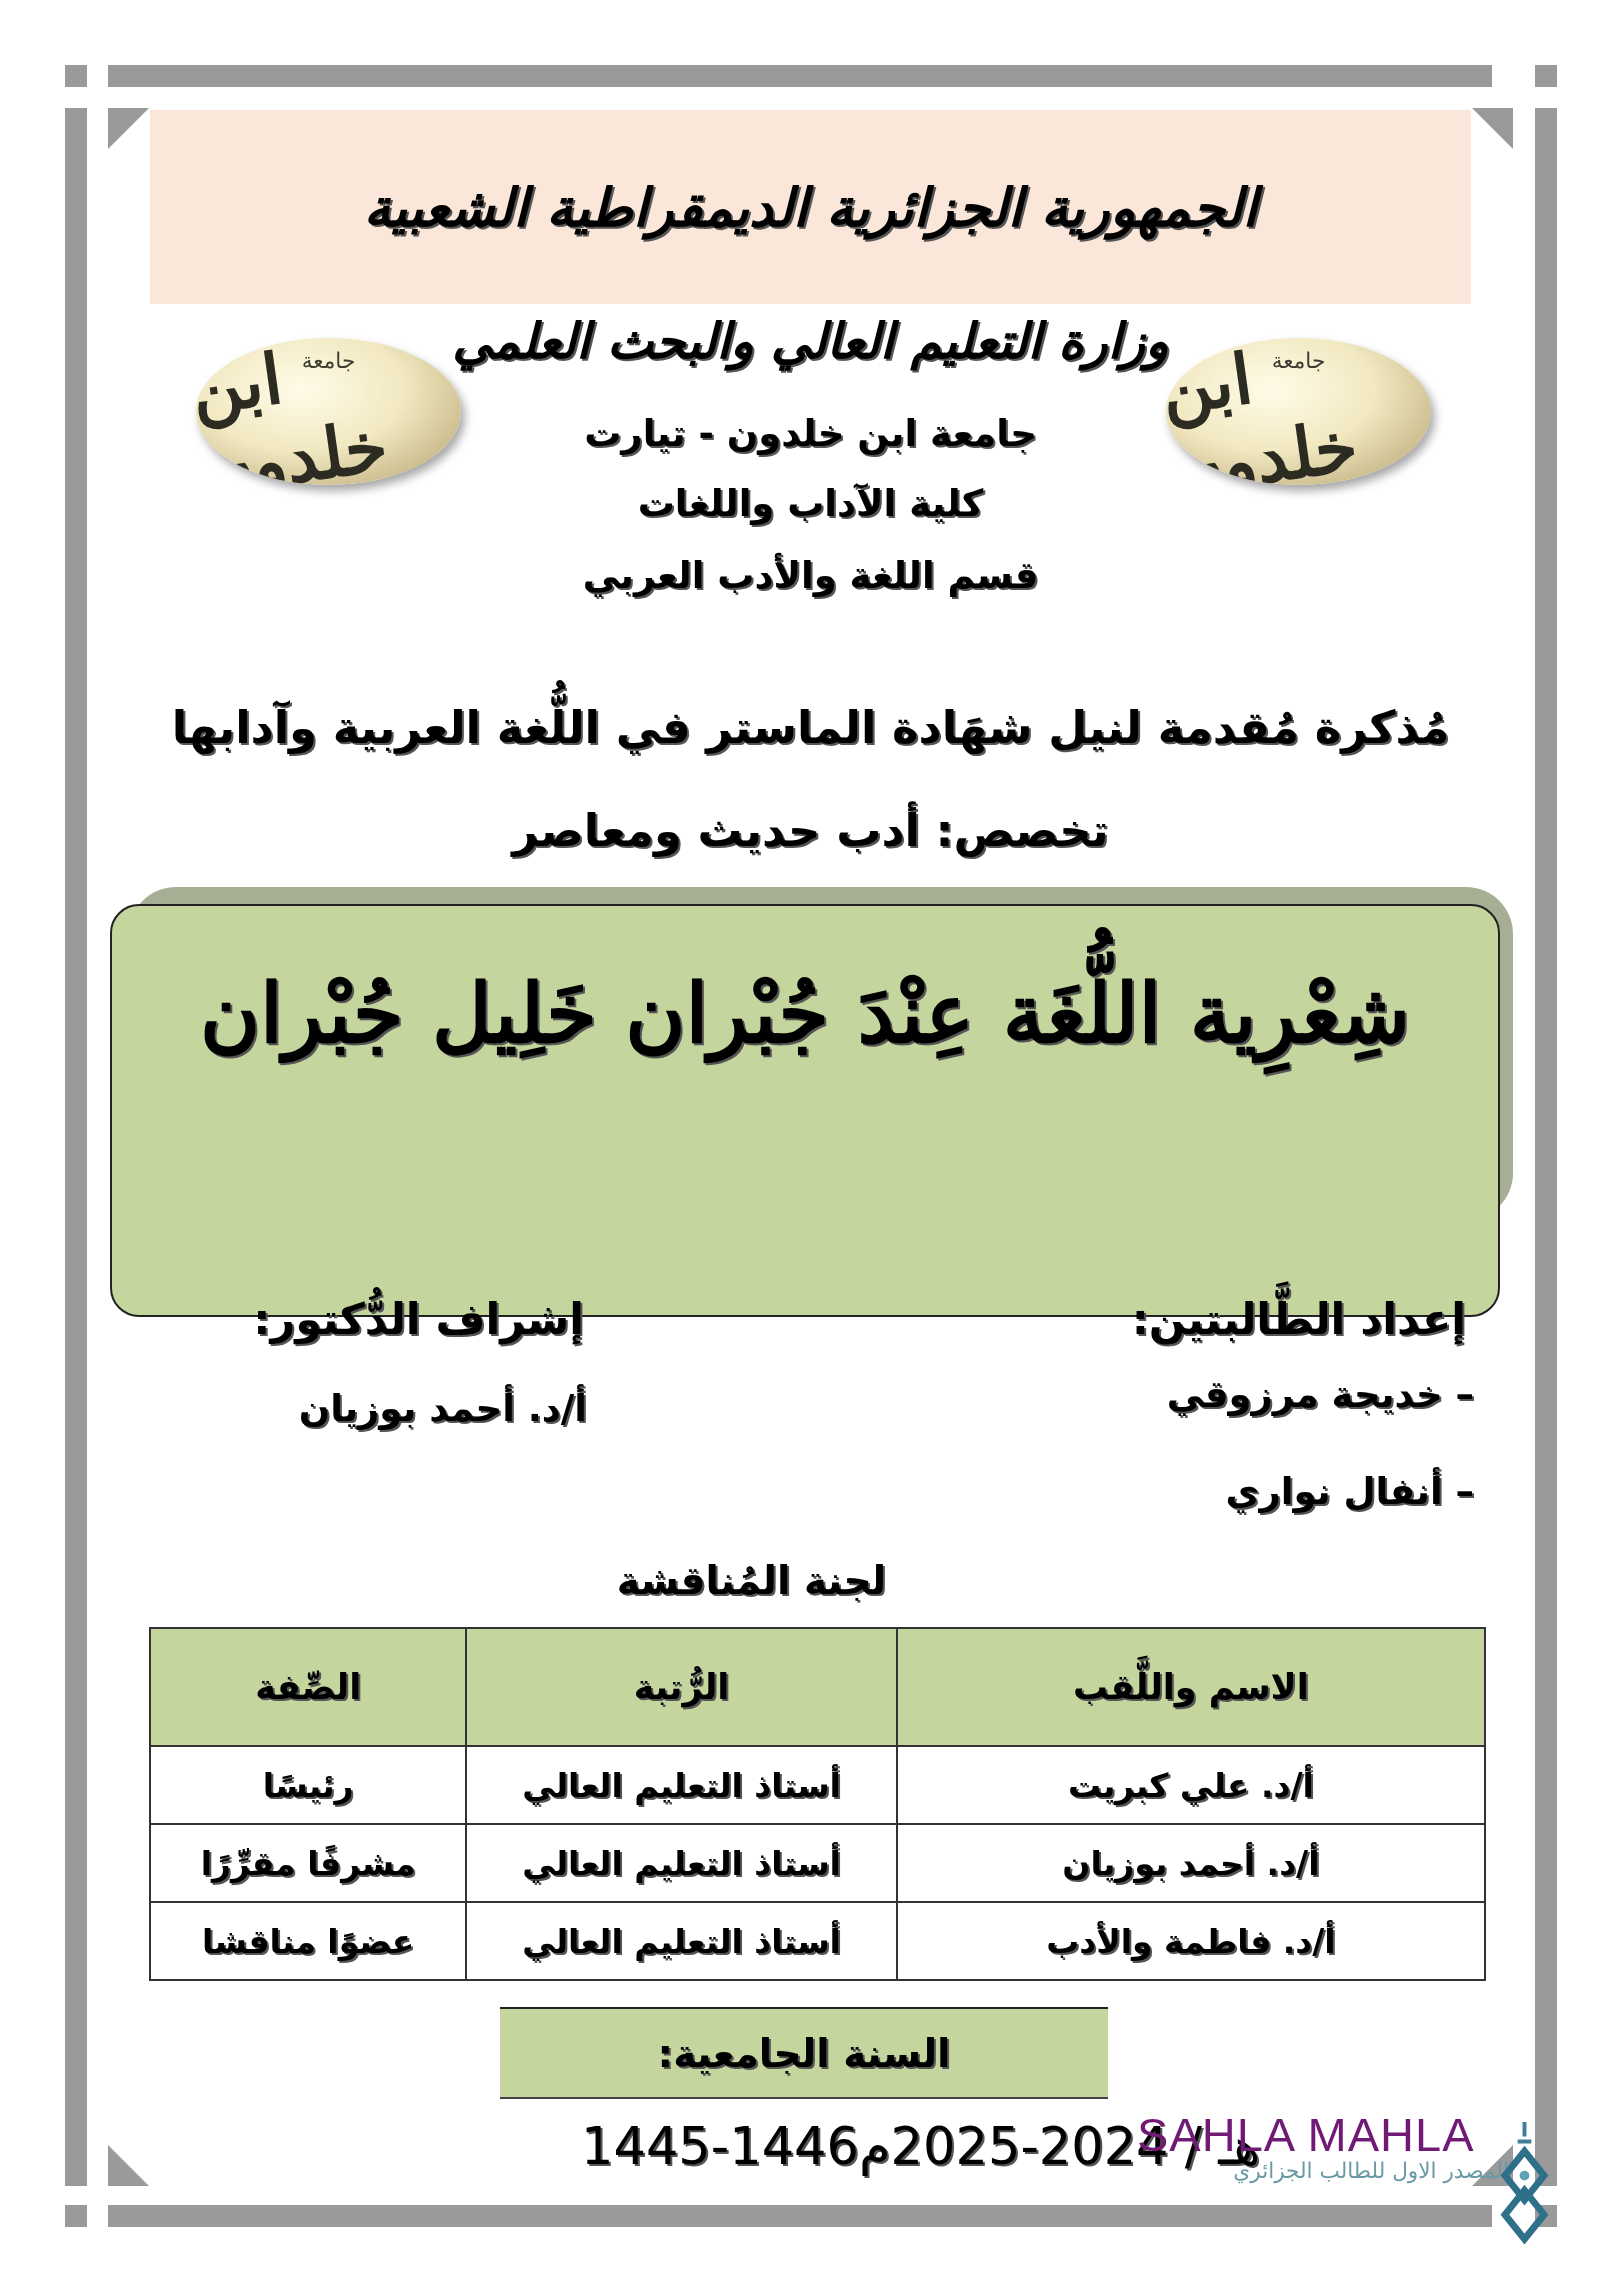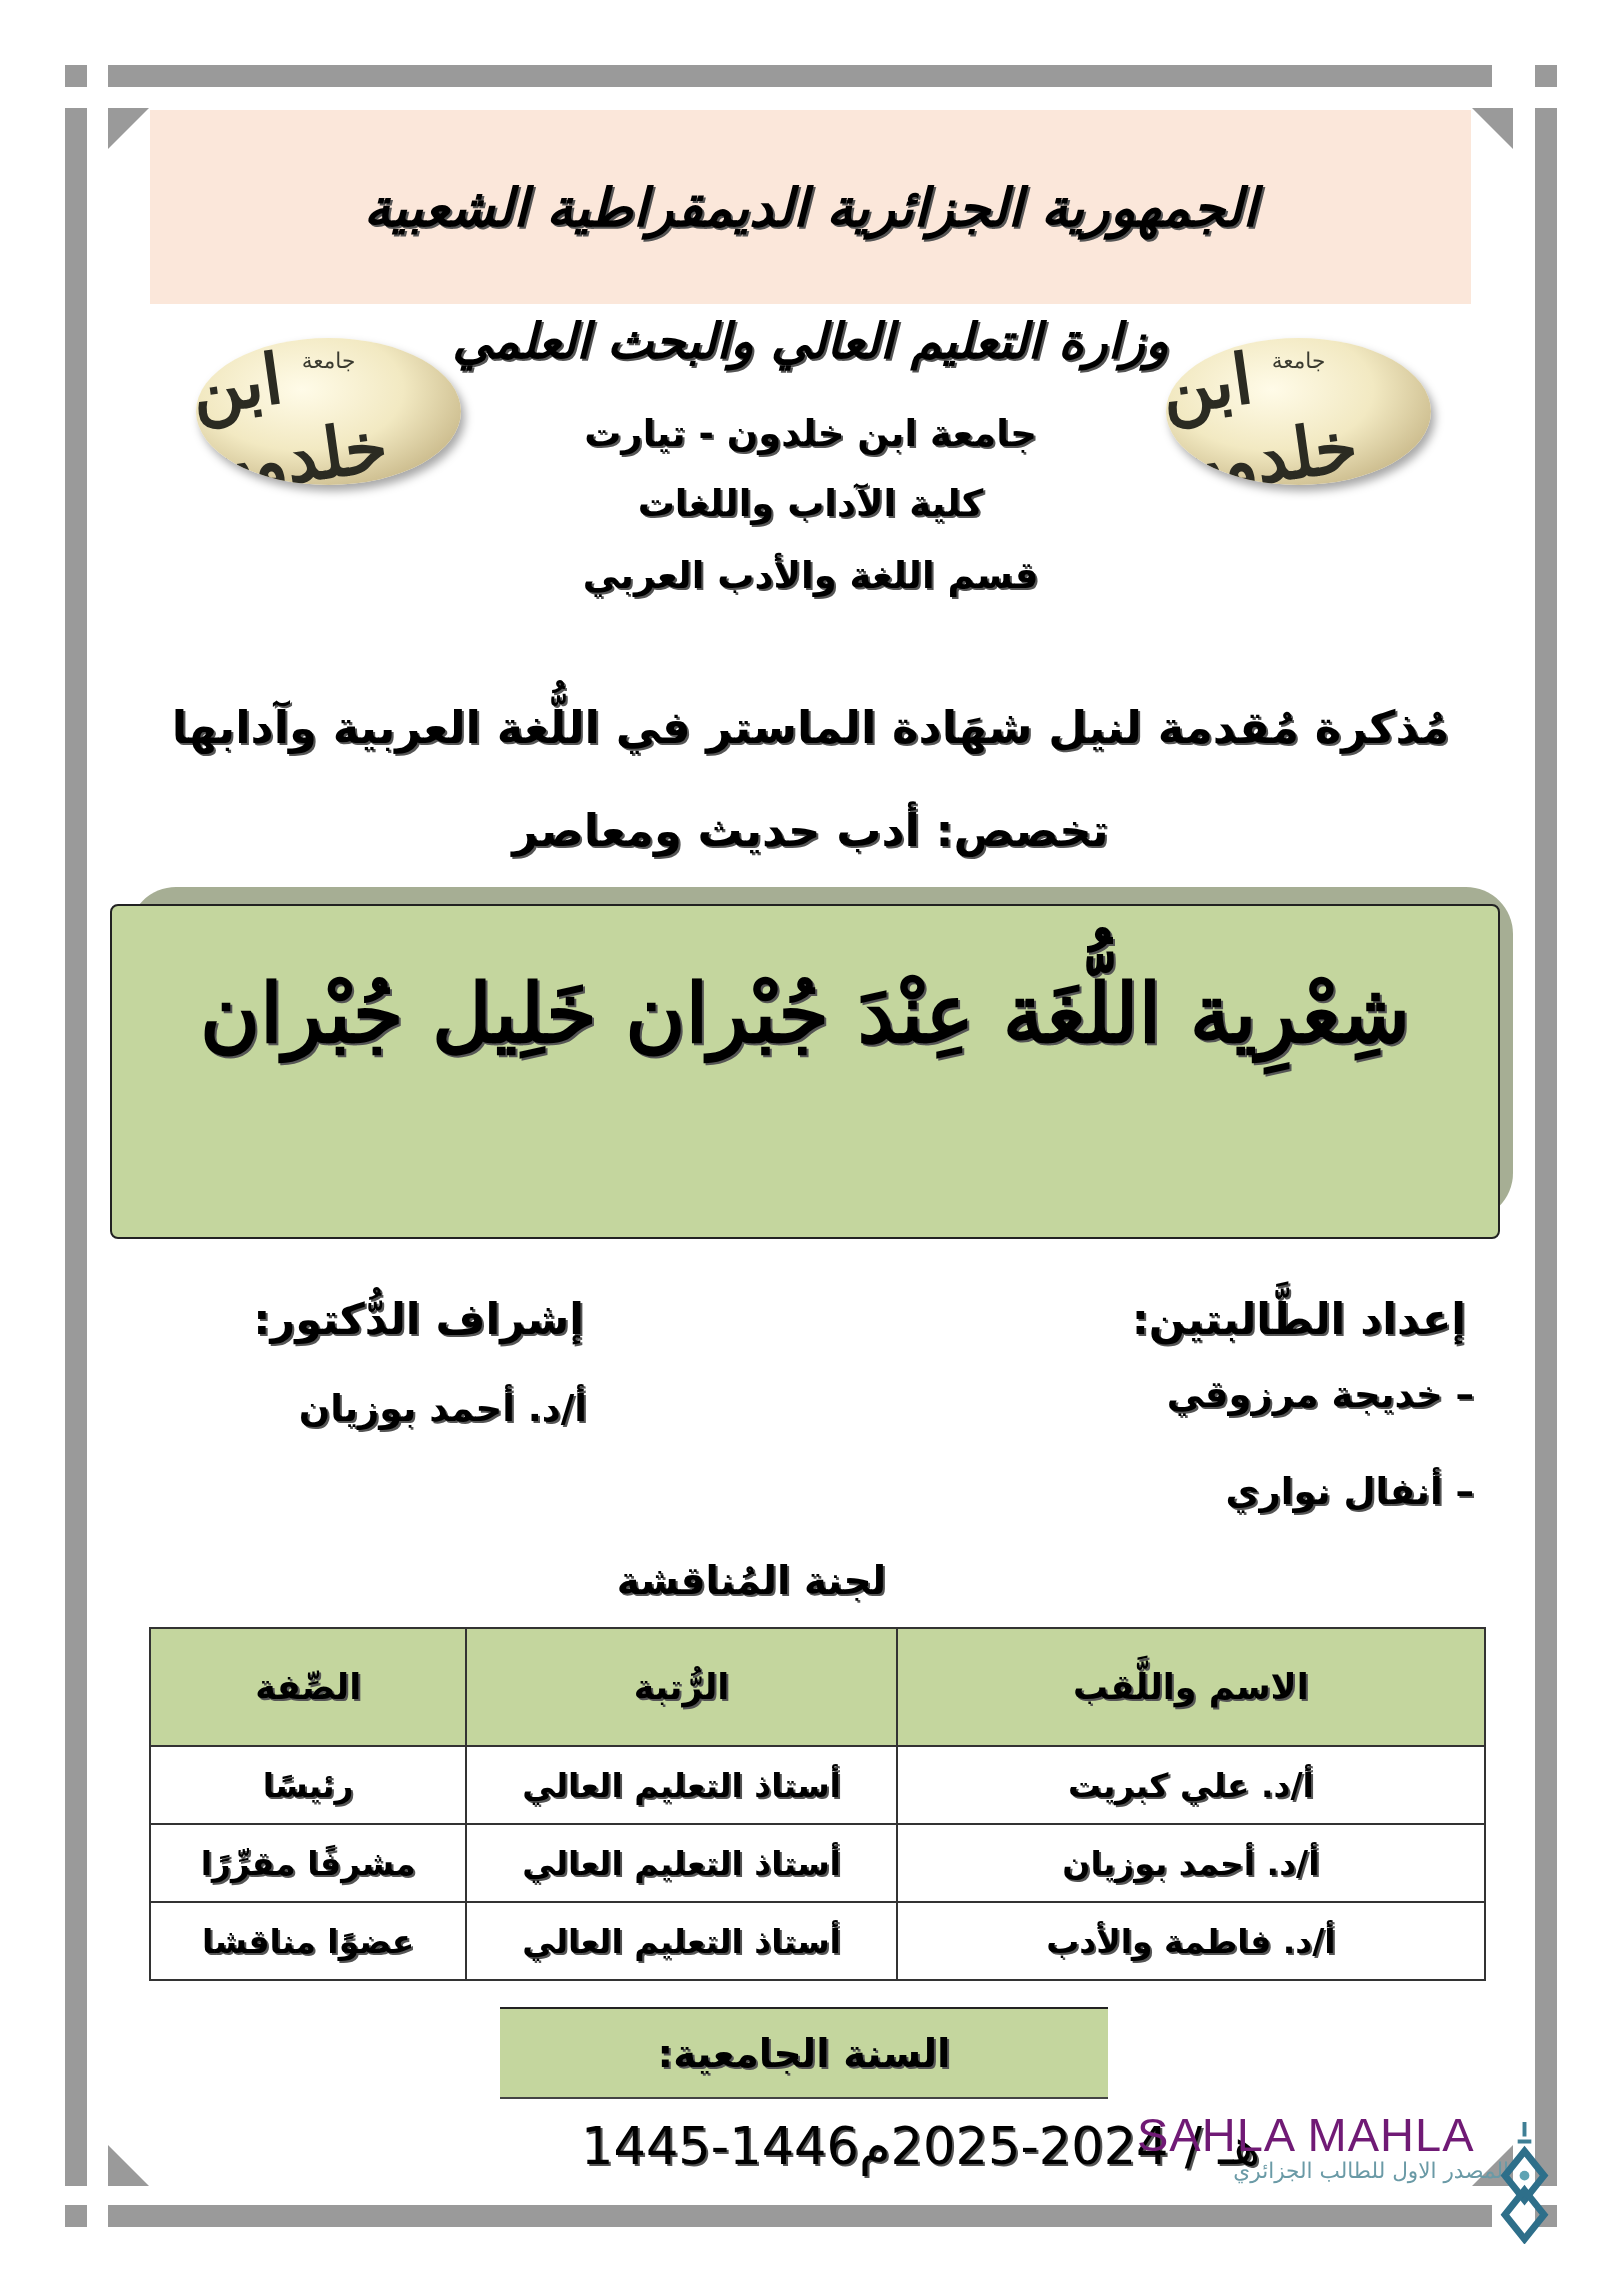--- a/index.html
+++ b/index.html
@@ -26,22 +26,22 @@
   .center-line { position:absolute; left:0; width:1621px; text-align:center; }
   #ministry { top:312px; font-family:"DejaVu Serif", serif; font-size:49px; font-weight:bold; font-style:italic; }
   #university { top:412px; font-size:37px; font-weight:bold; letter-spacing:1px; }
   #faculty { top:482px; font-size:37px; font-weight:bold; }
   #department { top:554px; font-size:37px; font-weight:bold; }
 
   #memo { top:701px; font-size:45px; font-weight:bold; }
   #speciality { top:804px; font-size:45px; font-weight:bold; }
 
   #title-shadow { left:129px; top:887px; width:1384px; height:333px; background:#a6ae94; border-radius:47px; }
-  #title-box { left:110px; top:904px; width:1390px; height:335px; background:#c4d69e; border:2px solid #222;
-               border-radius:8px; box-sizing:border-box; }
+  #title-box { left:110px; top:904px; width:1390px; height:413px; background:#c4d69e; border:2px solid #222;
+               border-radius:29px; box-sizing:border-box; }
   #title-main { position:absolute; left:0; right:0; top:59px; text-align:center; font-family:"DejaVu Serif", serif;
                 font-size:82px; font-weight:bold; }
   #title-sub { position:absolute; left:0; right:0; top:206px; text-align:center; font-family:"DejaVu Serif", serif;
                font-size:63px; font-weight:bold; }
 
   .label-h { font-size:43px; font-weight:bold; }
   .name-s { font-size:37px; font-weight:bold; }
 
   #committee-title { top:1558px; font-size:39px; font-weight:bold; letter-spacing:2px; }
 

